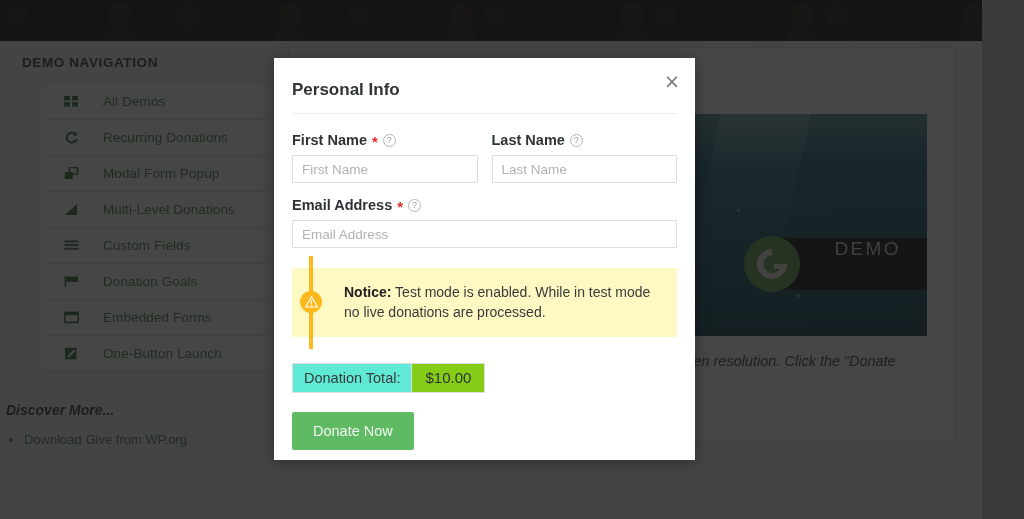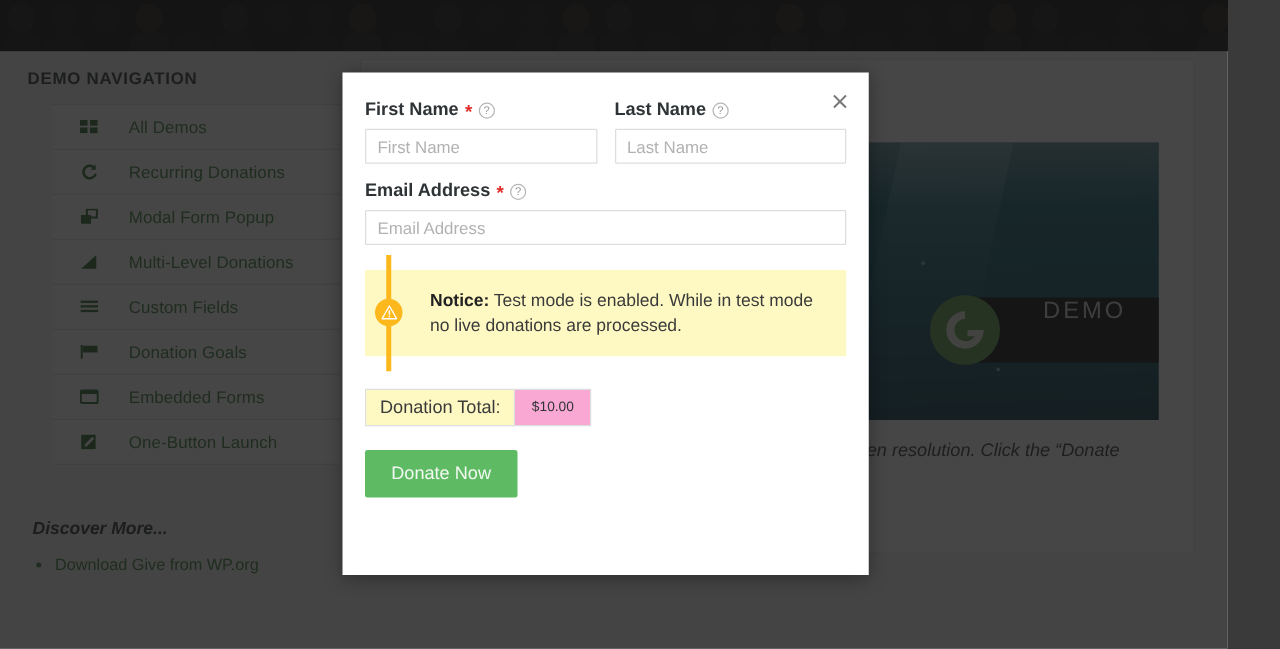--- a/index.html
+++ b/index.html
@@ -120,22 +120,22 @@
   }
   .nav-ico {
     width: 15px; height: 13px;
     display: inline-block;
     flex: 0 0 15px;
     position: relative;
   }
   .nav-ico svg { display: block; }
 
   .discover {
-    margin-top: 42px;
-    padding-left: 26px;
+    margin-top: 30px;
+    padding-left: 6px;
   }
   .discover-title {
     font-size: 14px;
     font-style: italic;
     font-weight: bold;
     color: #2f3336;
   }
   .discover-list {
     margin-top: 14px;
     padding-left: 18px;
@@ -379,34 +379,34 @@
 
   
   .total-box {
     display: inline-flex;
     margin-top: 26px;
     border: 1px solid #dedede;
     height: 30px;
     align-items: stretch;
   }
   .total-label {
-    background: #fef9c3;
+    background: #5eead4;
     display: flex;
     align-items: center;
     padding: 0 11px;
     font-size: 14.5px;
     color: #3a3a3a;
     border-right: 1px solid #dedede;
   }
   .total-amount {
-    background: #f9a8d4;
+    background: #84cc16;
     display: flex;
     align-items: center;
     padding: 0 13px;
-    font-size: 11px;
+    font-size: 15px;
     color: #2e3336;
   }
 
   .donate-btn {
     display: block;
     margin-top: 19px;
     background: #5fbb63;
     color: #f2f8f2;
     border: none;
     padding: 11px 21px;
@@ -593,20 +593,21 @@
     </div>
   </div>
 
   <div class="overlay"></div>
 
   <div class="modal">
 
     <div class="modal-close">×</div>
 
     <div class="modal-inner">
+      <div class="modal-title">Personal Info</div>
 
       
       <div class="field-row">
         <div class="field">
           <div class="field-label">
             <span>First Name</span>
             <span class="req-star">*</span>
             <span class="help-ico">?</span>
           </div>
           <input class="txt-input" type="text" placeholder="First Name" style="">

